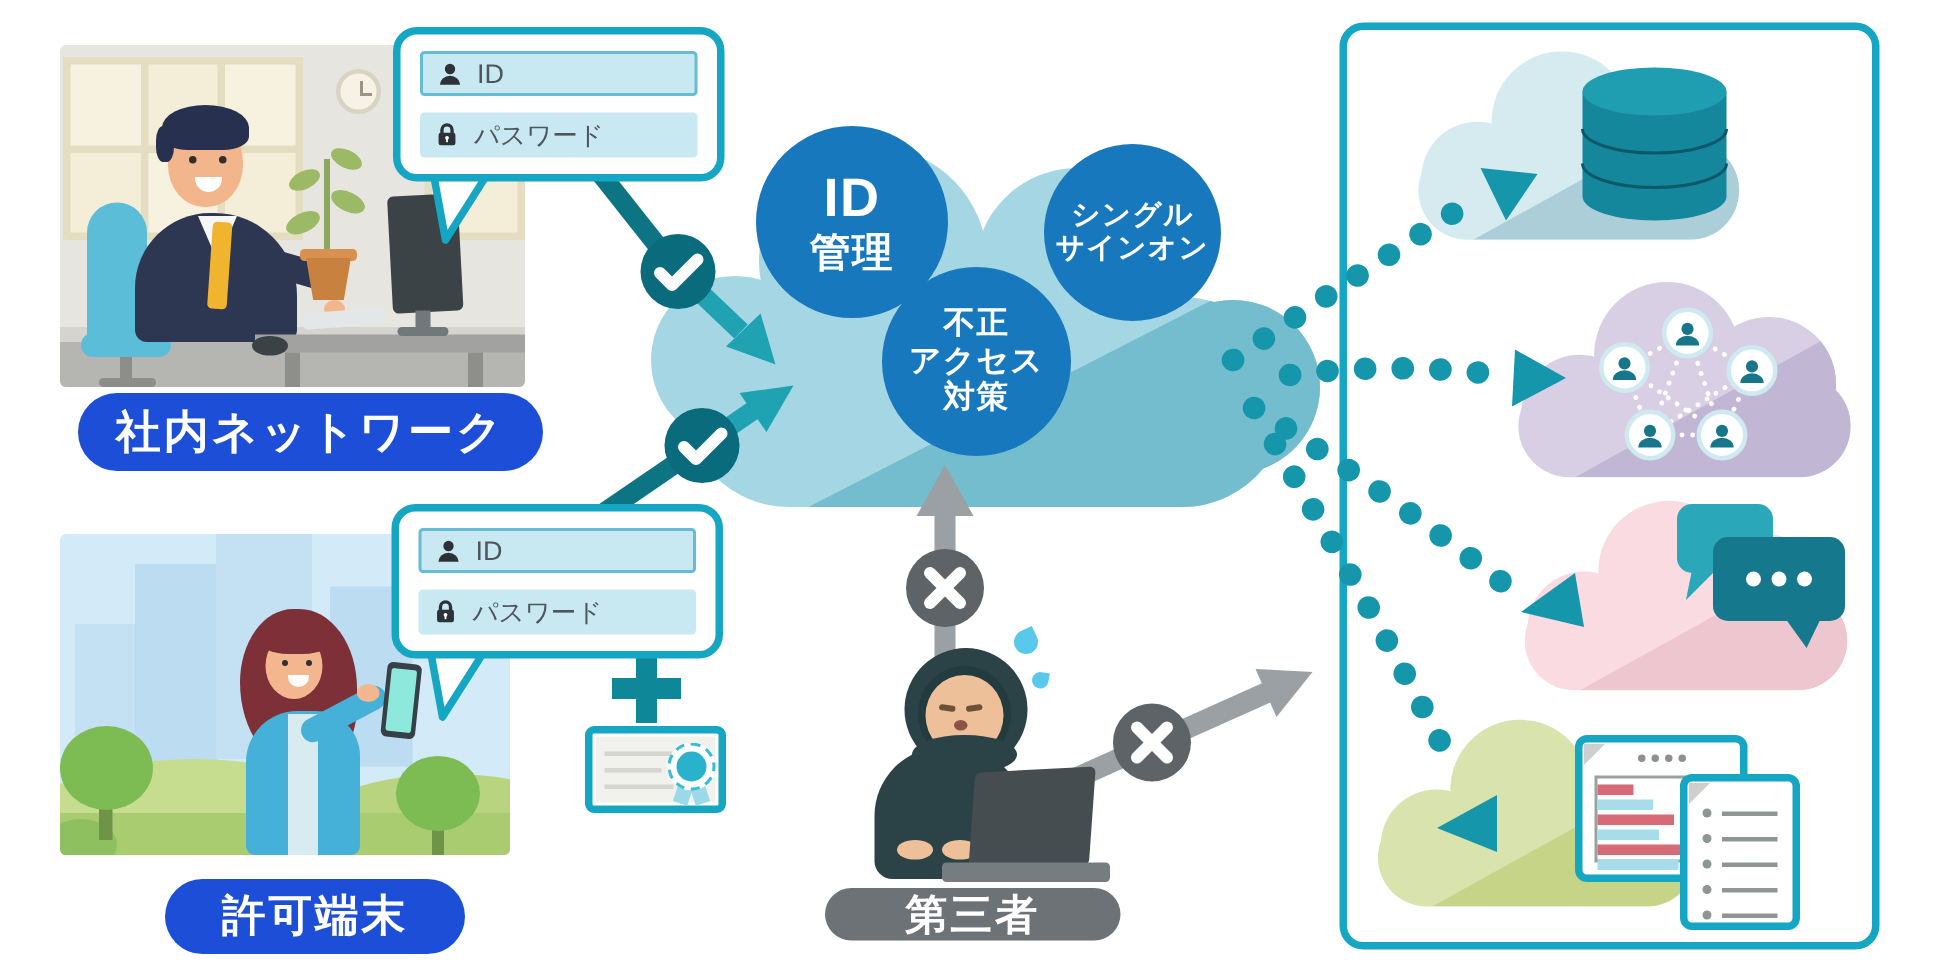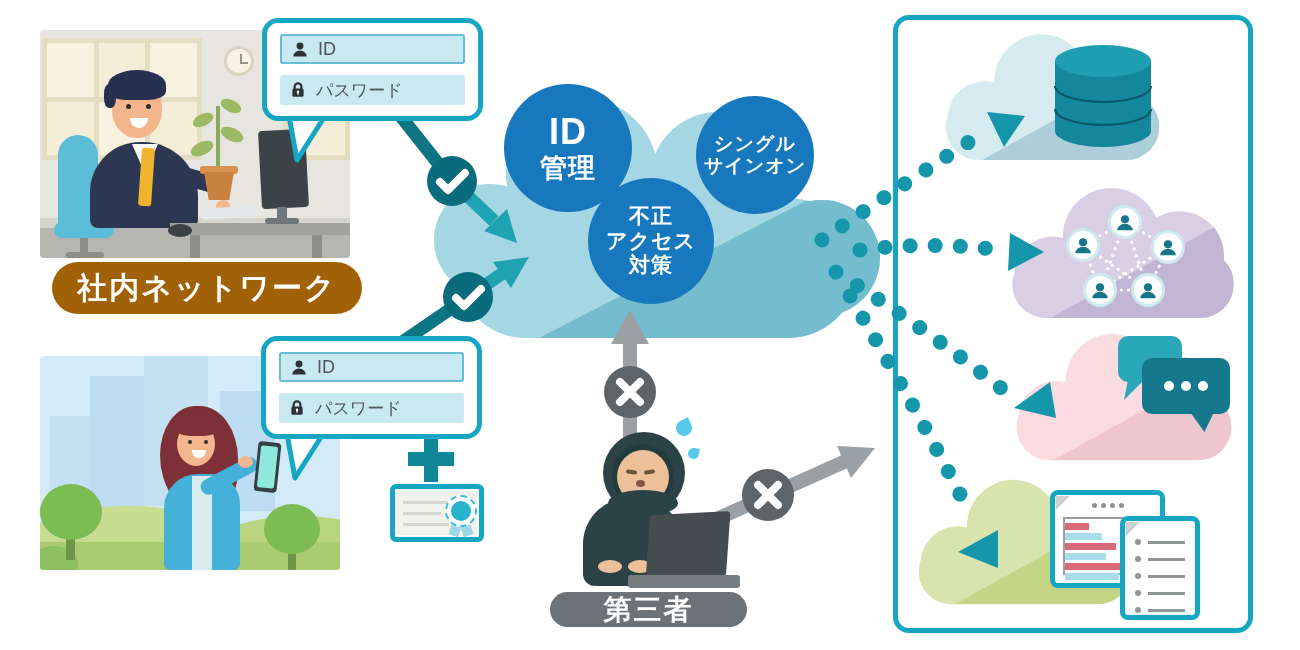--- a/index.html
+++ b/index.html
@@ -1,21 +1,21 @@
 <!DOCTYPE html>
 <html><head>
 <meta charset="utf-8">
 <style>
   html,body{margin:0;padding:0;background:#fff;}
   #stage{position:relative;width:1300px;height:650px;overflow:hidden;background:#fff;
          font-family:"Liberation Sans","DejaVu Sans",sans-serif;}
   .abs{position:absolute;}
   .pill{position:absolute;display:flex;align-items:center;justify-content:center;
         color:#fff;font-weight:800;letter-spacing:2px;border-radius:28px;}
-  .pill-teal{background:#a16207;}
+  .pill-teal{background:#1d4ed8;}
   .pill-gray{background:#6c7276;}
   .photo{position:absolute;overflow:hidden;border-radius:4px;}
   .bubble{position:absolute;background:#fff;border:5px solid #14a6c2;border-radius:16px;
           box-sizing:border-box;display:flex;flex-direction:column;gap:11px;padding:11px 13px;}
   .field{display:flex;align-items:center;gap:9px;padding:0 9px;height:30px;border-radius:3px;
          background:#c9e9f2;color:#4e555c;font-size:18px;box-sizing:border-box;}
   .field.bordered{border:2px solid #66bcd2;}
   .fn-circle{position:absolute;border-radius:50%;background:#1878be;color:#fff;display:flex;
              flex-direction:column;align-items:center;justify-content:center;text-align:center;
              font-weight:800;letter-spacing:1px;line-height:1.18;}
@@ -116,20 +116,23 @@
       <div class="abs" style="left:152px;top:120px;width:20px;height:94px;background:#d8ebf1;"></div>
       <div class="abs" style="left:158px;top:112px;width:62px;height:16px;background:#45b1d9;border-radius:9px;transform:rotate(-28deg);"></div>
       <div class="abs" style="left:198px;top:100px;width:15px;height:12px;background:#f4b68f;border-radius:50%;"></div>
       <div class="abs" style="left:216px;top:86px;width:23px;height:50px;background:#374046;border-radius:4px;transform:rotate(6deg);"></div>
       <div class="abs" style="left:219px;top:90px;width:17px;height:42px;background:#8fe8dc;border-radius:2px;transform:rotate(6deg);"></div>
     </div>
   </div>
 
   <div class="pill pill-teal" style="left:52px;top:262px;width:310px;height:52px;font-size:30px;">
     <span>社内ネットワーク</span>
+  </div>
+  <div class="pill pill-teal" style="left:110px;top:586px;width:200px;height:50px;font-size:29px;">
+    <span>許可端末</span>
   </div>
 
   <div class="abs" style="left:408px;top:436px;width:46px;height:46px;">
     <div class="abs" style="left:16px;top:0;width:14px;height:46px;background:#0e8799;"></div>
     <div class="abs" style="left:0;top:16px;width:46px;height:14px;background:#0e8799;"></div>
   </div>
   <div class="abs" style="left:390px;top:484px;width:94px;height:58px;background:#fff;border:5px solid #14a6c2;border-radius:6px;box-sizing:border-box;">
     <div class="abs" style="left:2px;top:2px;right:2px;bottom:2px;background:#f1f1ed;"></div>
     <div class="abs" style="left:8px;top:12px;width:46px;height:3px;background:#d6d6d0;"></div>
     <div class="abs" style="left:8px;top:23px;width:38px;height:3px;background:#d6d6d0;"></div>

